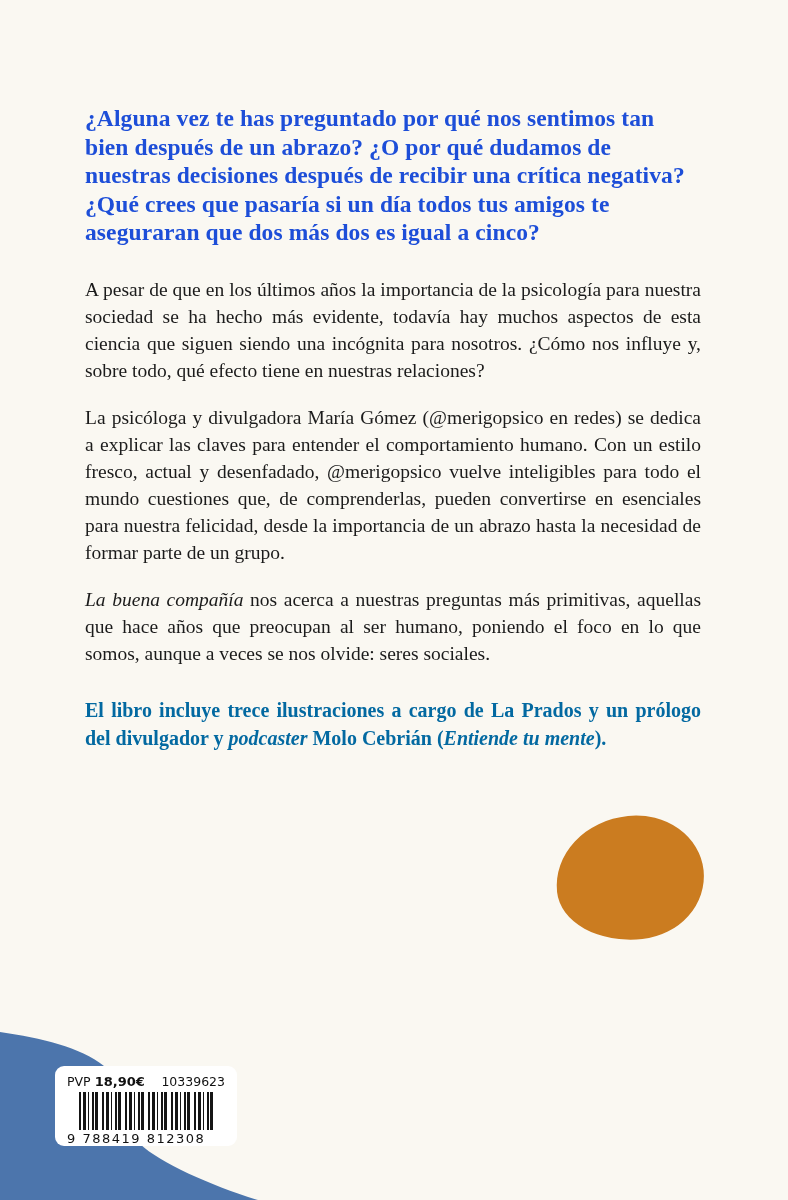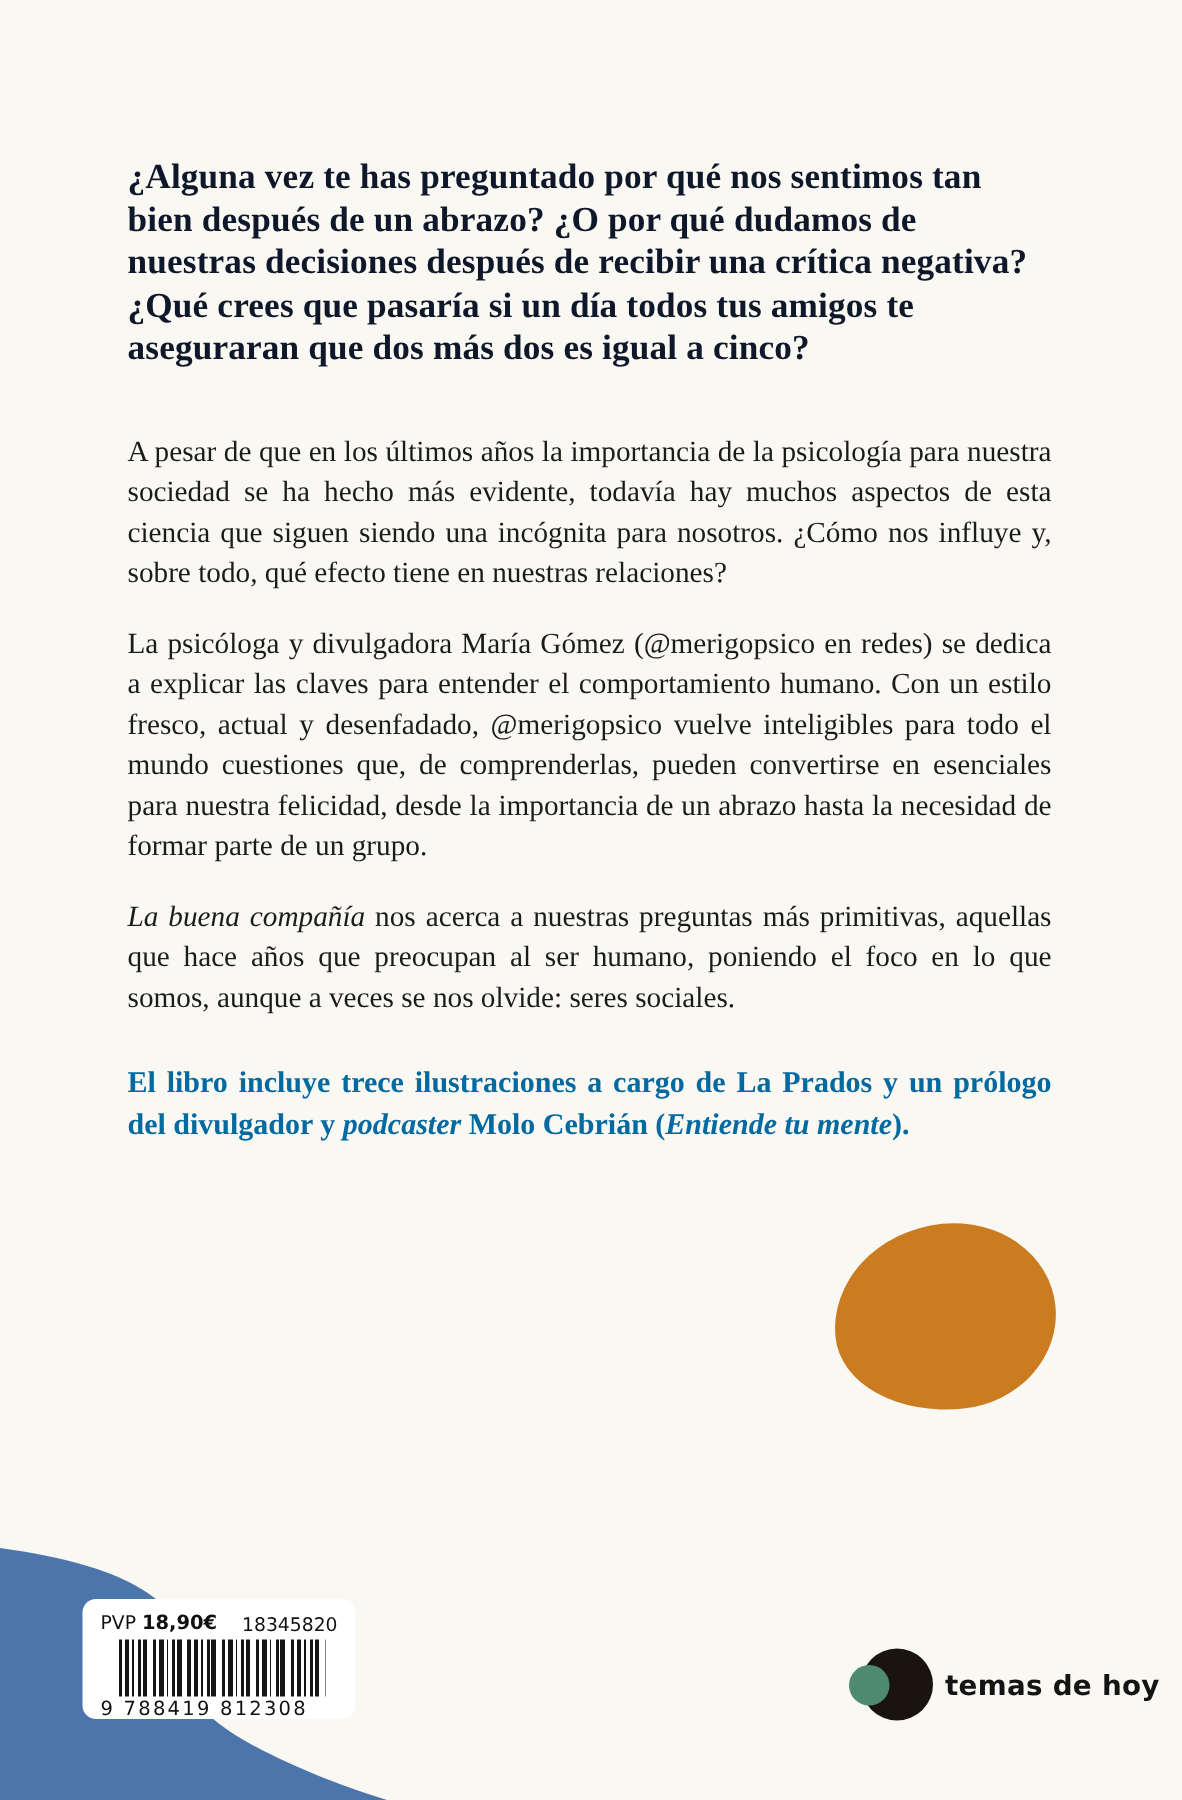--- a/index.html
+++ b/index.html
@@ -17,28 +17,28 @@
   .headline {
     position: absolute;
     left: 85px;
     top: 104px;
     width: 614px;
     font-family: "Liberation Serif", serif;
     font-weight: bold;
     font-size: 23.5px;
     line-height: 28.5px;
     letter-spacing: 0.1px;
-    color: #0f172a;
+    color: #1d4ed8;
   }
 
   
   .bodycopy {
     position: absolute;
     left: 85px;
-    top: 288px;
+    top: 276px;
     width: 616px;
     font-size: 19.5px;
     line-height: 27px;
     text-align: justify;
     color: #1b1b1b;
   }
   .bodycopy p { margin: 0 0 20px 0; }
   .para-note {
     font-weight: bold;
     font-size: 20px;
@@ -158,27 +158,20 @@
     <path d="M 0 12
              C 42 18, 80 27, 104 46
              C 126 62, 128 92, 140 124
              C 160 143, 212 166, 258 180
              L 0 180 Z" fill="#4C75AC"></path>
   </svg>
 
   <div class="barcode-label">
     <div class="barcode-top">
       <span class="pvp-group"><span>PVP</span> <b>18,90€</b></span>
-      <span>18345820</span>
+      <span>10339623</span>
     </div>
     <div class="bars"></div>
     <div class="ean-number">9 788419 812308</div>
   </div>
 
-  <div class="publisher">
-    <div class="logo-mark">
-      <span class="black-circle"></span>
-      <span class="green-circle"></span>
-    </div>
-    <span class="publisher-name">temas de hoy</span>
-  </div>
 
 </div>
 
 </body></html>

